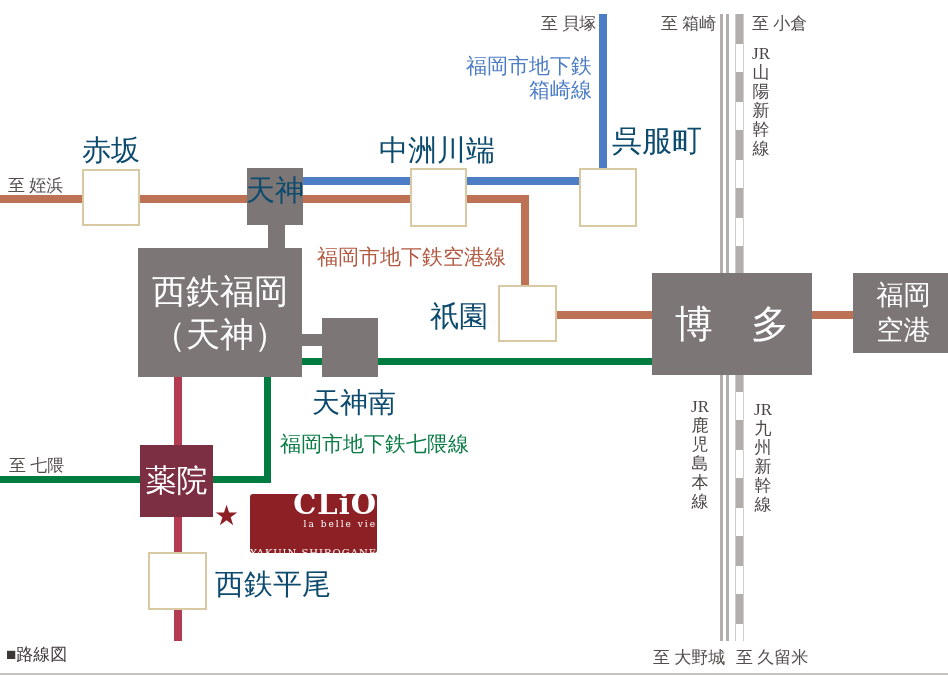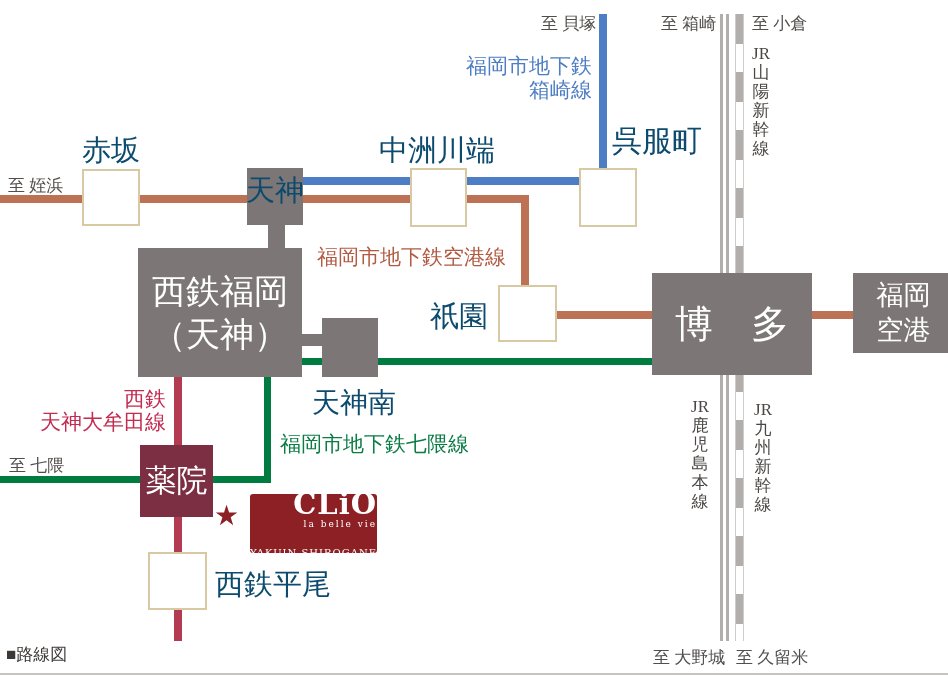--- a/index.html
+++ b/index.html
@@ -123,24 +123,20 @@
   <div class="abs dest" style="left:126px;top:644px;margin-top:31px;">至 西鉄二日市</div>
   <div class="abs dest" style="left:653px;top:646px;">至 大野城</div>
   <div class="abs dest" style="left:736px;top:646px;">至 久留米</div>
 
   <div class="abs linelbl" style="left:430px;top:54px;width:162px;text-align:right;line-height:24px;color:#4d7dc4;">
     <div>福岡市地下鉄</div>
     <div>箱崎線</div>
   </div>
   <div class="abs linelbl" style="left:280px;top:430px;color:#0a7c44;">福岡市地下鉄七隈線</div>
   <div class="abs linelbl" style="left:317px;top:243px;color:#b25a42;">福岡市地下鉄空港線</div>
-  <div class="abs linelbl" style="left:30px;top:388px;width:136px;text-align:right;line-height:23px;color:#c32b50;">
-    <div>西鉄</div>
-    <div>天神大牟田線</div>
-  </div>
 
   <div class="abs vtext" style="left:748px;top:44px;width:26px;">
       <div>JR</div>
       <div>山</div>
       <div>陽</div>
       <div>新</div>
       <div>幹</div>
       <div>線</div>
     </div>
   <div class="abs vtext" style="left:687px;top:397px;width:26px;">

